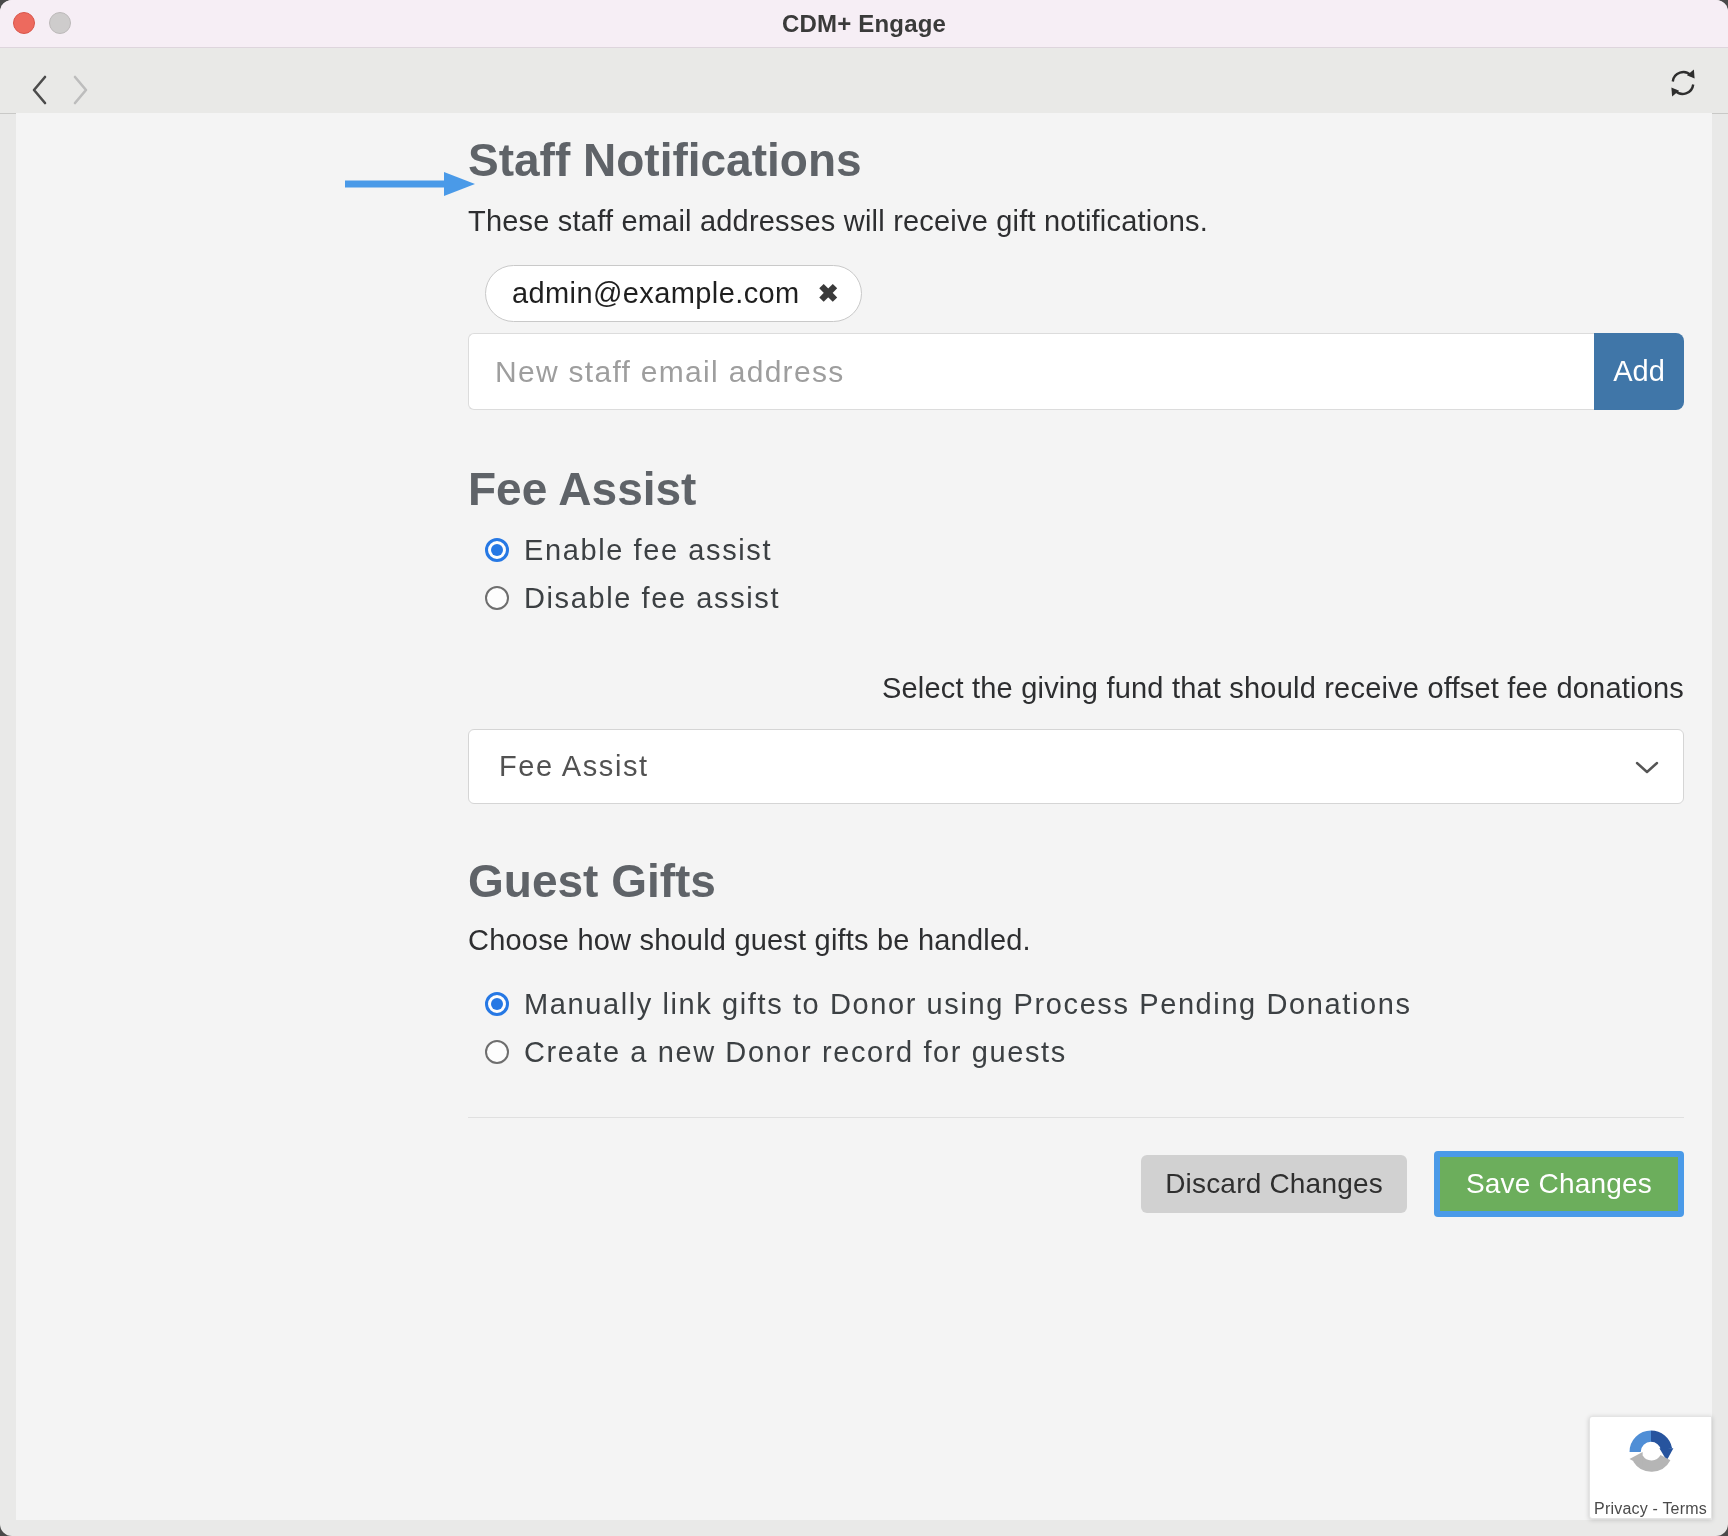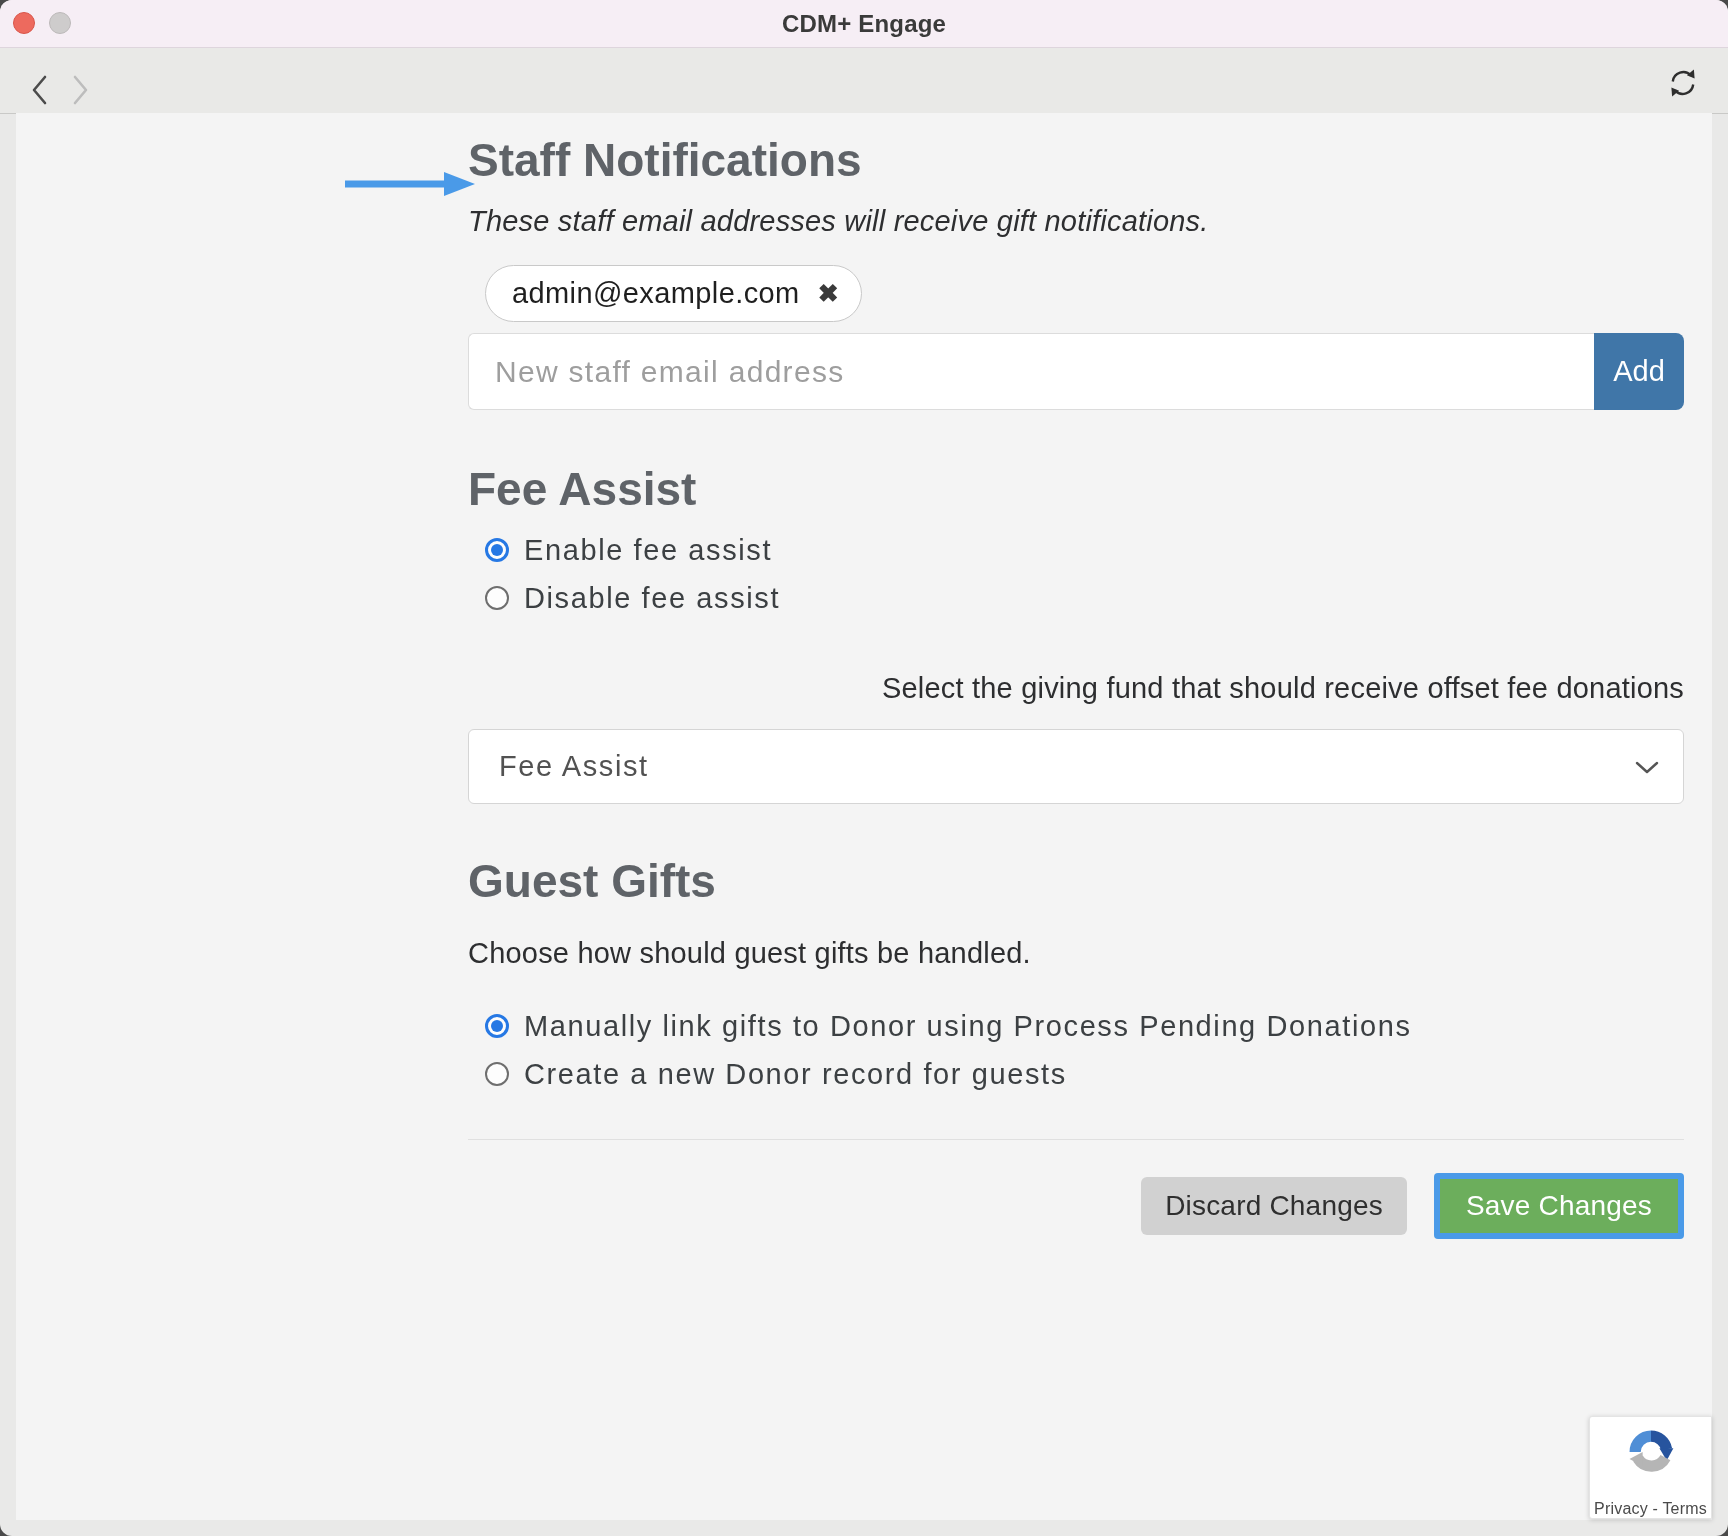--- a/index.html
+++ b/index.html
@@ -36,21 +36,21 @@
   
   .card{
     position:absolute;left:16px;right:16px;top:113px;bottom:16px;
     background:#f4f4f4;
   }
   .formcol{position:relative;height:100%;padding:0 28px 0 452px;box-sizing:border-box;}
   .annotation-arrow{position:absolute;left:327px;top:33px;}
   h1,h2{margin:0;font-size:46px;line-height:46px;font-weight:700;color:#5f6368;}
   .h-first{margin-top:24px;}
   .para{margin:0;font-size:29px;line-height:36px;color:#2d2e30;letter-spacing:.2px;}
-  .p-desc1{margin-top:20px;font-style:italic;}
+  .p-desc1{margin-top:20px;}
   
   .chiprow{margin-top:26px;padding-left:17px;}
   .chip{
     display:inline-flex;align-items:center;height:57px;box-sizing:border-box;
     background:#ffffff;border:1.5px solid #c9c9c9;border-radius:29px;
     padding:0 22px 0 26px;
   }
   .chip-text{font-size:29px;color:#1f1f1f;letter-spacing:.4px;}
   .chip-x{margin-left:18px;font-size:25px;color:#3a3a3a;font-weight:700;cursor:pointer;line-height:1;}
   
@@ -63,21 +63,21 @@
   .emailinput::placeholder{color:#9e9e9e;letter-spacing:1.3px;}
   .addbtn{
     width:90px;height:77px;border:none;background:#4076a8;color:#fff;
     font-size:29px;border-radius:0 8px 8px 0;cursor:pointer;
     font-family:"Liberation Sans", sans-serif;
   }
   
   .h-fee{margin-top:56px;}
   .p-desc2{margin-top:18px;}
   .radiogroup{margin-top:14px;}
-  .radiogroup.guests{margin-top:31px;}
+  .radiogroup.guests{margin-top:22px;}
   .radiorow{display:flex;align-items:center;height:48px;gap:15px;padding-left:17px;cursor:pointer;}
   .radio{
     width:24px;height:24px;box-sizing:border-box;border-radius:50%;
     border:2.5px solid #6e6e6e;background:#fdfdfd;position:relative;flex:0 0 auto;
   }
   .radio.checked{border:3px solid #2678e4;}
   .radio.checked::after{
     content:"";position:absolute;left:50%;top:50%;width:12px;height:12px;
     margin:-6px 0 0 -6px;border-radius:50%;background:#2678e4;
   }
@@ -85,21 +85,21 @@
   .p-fund{margin-top:48px;text-align:right;}
   
   .selectbox{
     margin-top:23px;height:75px;box-sizing:border-box;background:#fff;
     border:1px solid #d5d5d5;border-radius:6px;display:flex;align-items:center;
     padding:0 26px 0 30px;cursor:pointer;position:relative;
   }
   .selectvalue{font-size:29px;color:#525252;letter-spacing:1.6px;}
   .selectbox .chev{position:absolute;right:24px;top:50%;margin-top:-6px;}
   .h-guest{margin-top:54px;}
-  .p-desc3{margin-top:31px;}
+  .p-desc3{margin-top:18px;}
   
   .divider{margin:41px 0 0;border:none;border-top:1px solid #e0e0e0;height:0;}
   .btnrow{margin-top:33px;display:flex;justify-content:flex-end;align-items:center;gap:27px;}
   .discardbtn{
     height:58px;padding:0 24px;min-width:226px;box-sizing:border-box;
     background:#d1d1d1;border:none;border-radius:6px;color:#2f2f2f;font-size:28px;
     cursor:pointer;font-family:"Liberation Sans", sans-serif;letter-spacing:.2px;
   }
   .savewrap{
     padding:6px;background:#4a9ae8;border-radius:4px;display:inline-block;

